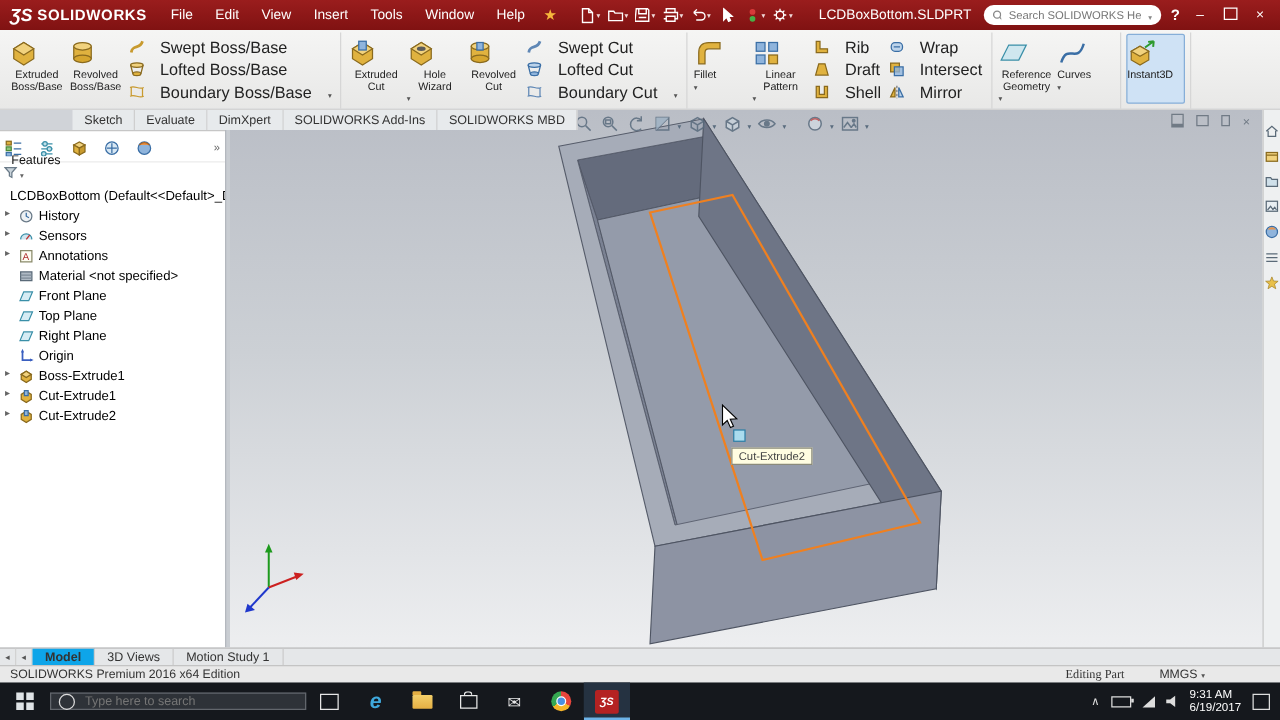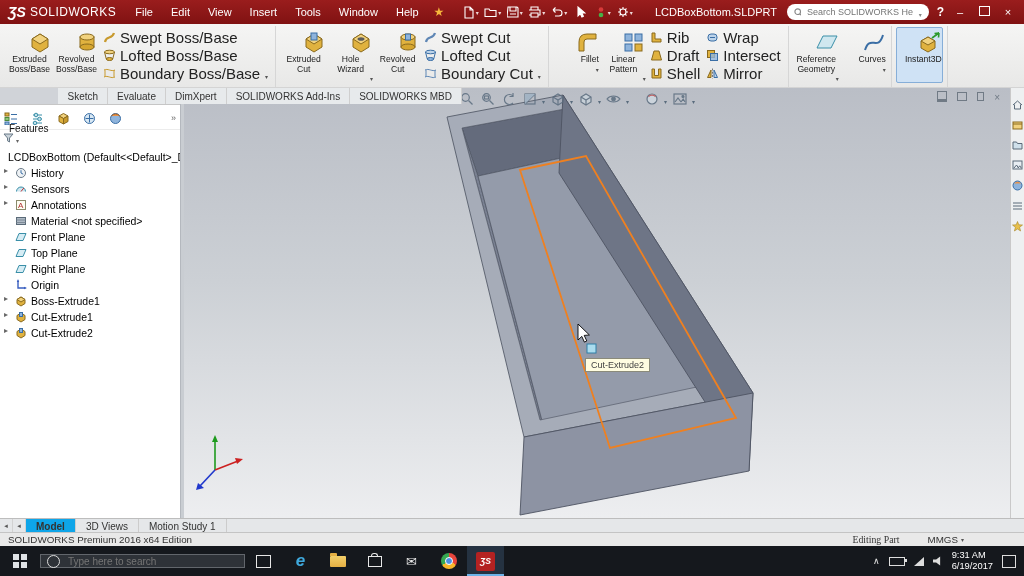--- a/index.html
+++ b/index.html
@@ -4,48 +4,48 @@
 <style>
   html,body{margin:0;padding:0;}
   body{width:1024px;height:576px;position:relative;overflow:hidden;
        font-family:"Liberation Sans", sans-serif;background:#d0d3d8;-webkit-font-smoothing:antialiased;}
   svg{display:block}
   
   .menubar{position:absolute;top:0;left:0;right:0;height:24px;background:linear-gradient(#9a1d1d,#801212);
            display:flex;align-items:center;color:#fff;z-index:30;}
   .logo{display:flex;align-items:center;gap:4px;padding:0 10px 0 8px;}
   .logo-mark{font-weight:bold;font-style:italic;font-size:14px;}
-  .logo-text{font-weight:normal;font-size:12px;letter-spacing:.5px;}
+  .logo-text{font-weight:bold;font-size:12px;letter-spacing:.5px;}
   .menu-item{padding:0 9px;font-size:11px;line-height:24px;cursor:default;}
   .fav-star{color:#f6b73c;font-size:12px;margin:0 6px;}
   .fav-star::after{content:"★";}
   .quick-icons{display:flex;align-items:center;gap:1px;margin-left:10px;}
   .qi{width:21px;height:18px;display:flex;align-items:center;justify-content:center;border-radius:2px;}
   .qi svg{stroke:#fff;fill:none;stroke-width:1.1;}
   .qi.car::after{content:"▾";font-size:6px;color:#f0d9d9;margin-left:1px;}
   .doc-title{position:absolute;left:655px;top:0;line-height:24px;font-size:11px;color:#fff;}
   .tb-right{margin-left:auto;display:flex;align-items:center;gap:8px;padding-right:8px;}
   .search-box{width:128px;height:16px;background:#fff;border-radius:8px;display:flex;align-items:center;gap:4px;padding:0 7px;}
   .search-box input{border:0;outline:0;background:transparent;font-size:9px;color:#666;width:100%;
                     font-family:"Liberation Sans",sans-serif;}
   .search-box .scar::after{content:"▾";font-size:6px;color:#888;}
   .help-btn{font-size:12px;font-weight:bold;}
   .winbtn{font-size:11px;width:16px;text-align:center;color:#fff;}
   .wb-restore{width:9px;height:8px;border:1px solid #fff;display:inline-block;}
   
   .ribbon{position:absolute;top:24px;left:0;width:1024px;height:64px;background:linear-gradient(#f5f5f4,#e8e8e7);
           border-bottom:1px solid #d4d4d4;display:flex;align-items:stretch;padding:2px 0 0 2px;box-sizing:border-box;z-index:20;}
   .rgroup{display:flex;align-items:flex-start;padding:1px 4px;border-right:1px solid #d6d6d6;}
-  .bigbtn{width:47px;min-height:56px;display:flex;flex-direction:column;align-items:flex-end;padding-top:2px;
+  .bigbtn{width:47px;min-height:56px;display:flex;flex-direction:column;align-items:flex-start;padding-top:2px;
           font-size:8.6px;color:#222;text-align:center;line-height:1.12;border:1px solid transparent;border-radius:2px;box-sizing:border-box;}
   .bigbtn svg{width:24px;height:24px;margin-bottom:1px;}
   .bigbtn.active{background:#cfe2f5;border-color:#86aed8;}
   .bcar::after{content:"▾";font-size:6px;color:#555;}
   .smallcol{display:flex;flex-direction:column;padding-top:1px;}
-  .smallbtn{display:flex;align-items:center;gap:4px;font-size:15px;color:#222;height:18px;padding:0 3px;border-radius:2px;white-space:nowrap;}
+  .smallbtn{display:flex;align-items:center;gap:12px;font-size:13px;color:#222;height:18px;padding:0 3px;border-radius:2px;white-space:nowrap;}
   .smallbtn svg{width:13px;height:13px;flex:0 0 auto;}
   .scar2::after{content:"▾";font-size:6px;color:#555;margin-left:1px;}
   
   .tabrow{position:absolute;top:88px;left:0;height:16px;display:flex;z-index:25;}
   .cmtab{padding:0 9px;font-size:10px;color:#333;background:#e7eaec;border-right:1px solid #cfcfcf;display:flex;align-items:center;}
   .cmtab.active{background:#14b8a6;color:#111;margin-top:40px;}
   
   .viewport{position:absolute;top:88px;left:180px;width:830px;height:430px;
             background:linear-gradient(180deg,#babec6 0%,#ccd0d5 45%,#edeef0 100%);overflow:hidden;}
   .headsup{position:absolute;top:2px;left:278px;display:flex;align-items:center;gap:4px;}

